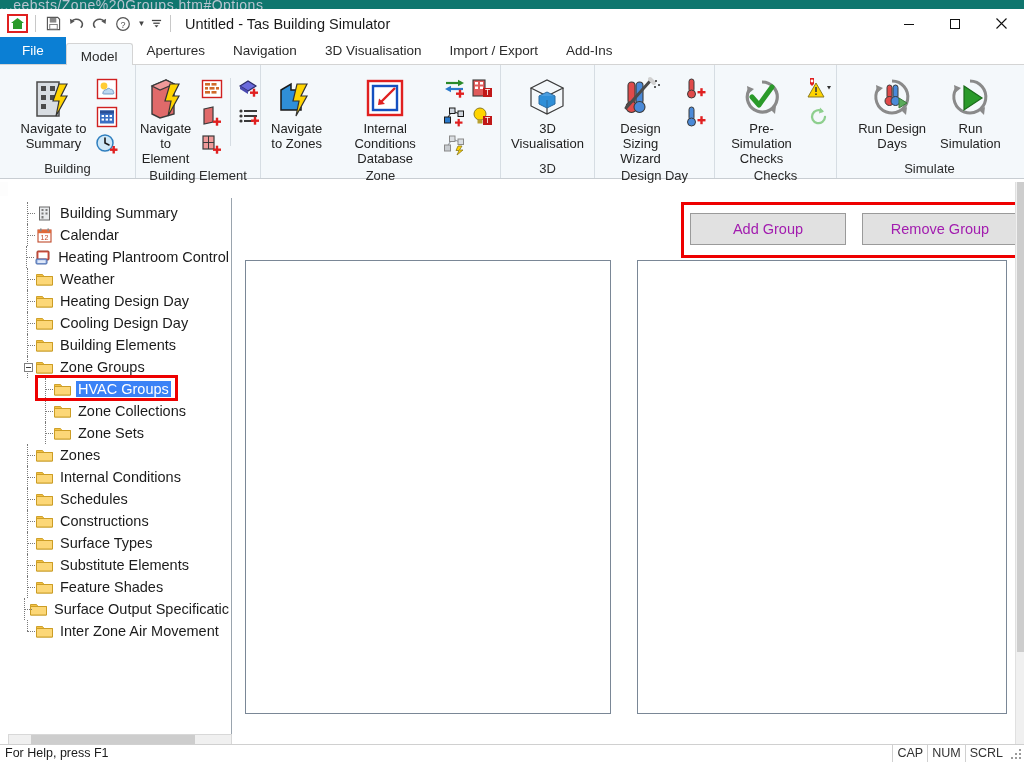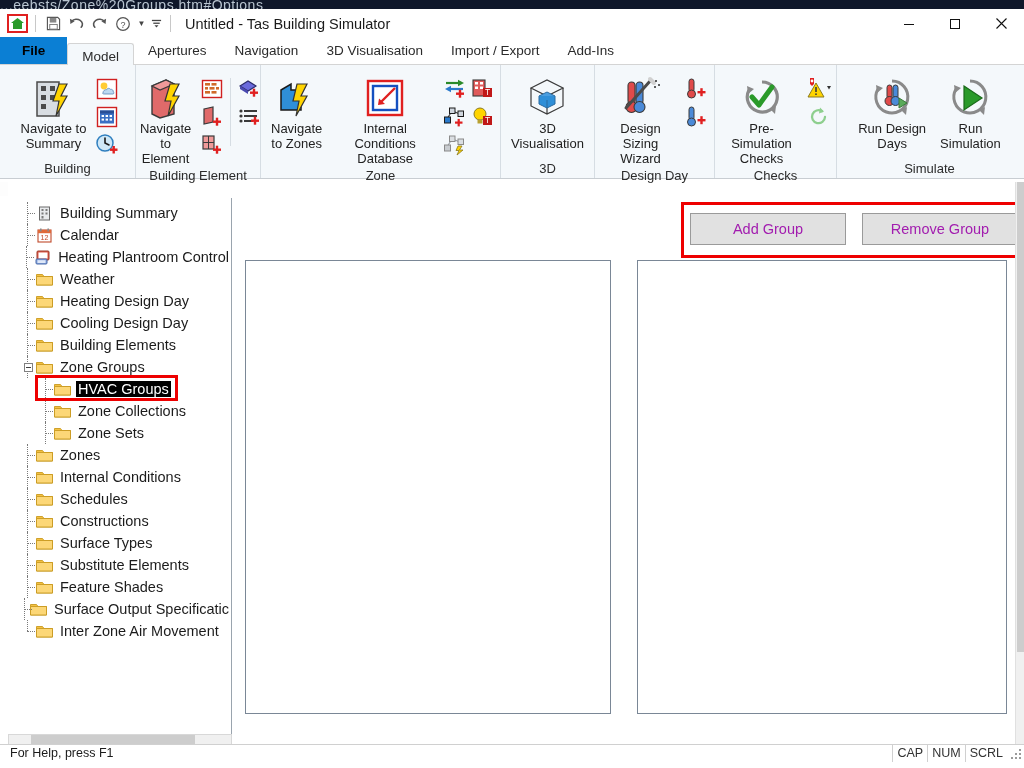--- a/index.html
+++ b/index.html
@@ -7,21 +7,21 @@
     width: 1024px; height: 768px;
     font-family: "Liberation Sans", sans-serif;
     background: #ffffff;
     overflow: hidden;
   }
   #app { position: relative; width: 1024px; height: 768px; background:#fff; }
 
   
   .bg-sliver-top {
     position:absolute; left:0; top:0; width:1024px; height:10px;
-    background:#0f172a; overflow:hidden;
+    background:#0f766e; overflow:hidden;
     font-size:14px; color:#b8c4d0; letter-spacing:.5px;
     white-space:nowrap; line-height:10px;
   }
   .bg-sliver-bottom {
     position:absolute; left:0; top:760px; width:1024px; height:8px;
     background:#ffffff; overflow:hidden;
     font-size:11px; color:#c3ccd6; white-space:nowrap; line-height:4px;
   }
   .bg-sliver-left {
     position:absolute; left:0; top:182px; width:8px; height:578px;
@@ -59,21 +59,21 @@
   
   .tabstrip {
     position:absolute; left:0; top:38px; width:1024px; height:27px;
     background:#ffffff; display:flex; align-items:flex-end;
     border-bottom:1px solid #d4d4d4;
   }
   .tab {
     height:27px; padding:0 14px; display:flex; align-items:center;
     font-size:13.5px; color:#2b2b2b; white-space:nowrap;
   }
-  .tab.file { background:#0b7fd4; color:#000000; padding:0 22px; font-size:13.5px;font-weight:bold; }
+  .tab.file { background:#0b7fd4; color:#ffffff; padding:0 22px; font-size:13.5px; }
   .tab.active {
     background:#f4f8fb; border:1px solid #d4d4d4; border-bottom:1px solid #f4f8fb;
     position:relative; top:6px; border-radius:3px 3px 0 0;
   }
 
   
   .ribbon {
     position:absolute; left:0; top:65px; width:1024px; height:114px;
     background:#f4f8fb; border-bottom:1px solid #c8cdd2;
     display:flex; align-items:stretch;
@@ -138,21 +138,21 @@
     width:9px; height:9px; border:1px solid #808080; background:#fff;
     position:relative; z-index:2;
   }
   .texp-box::after {
     content:""; position:absolute; left:1px; top:3px; width:5px; height:0;
     border-top:1px solid #404040;
   }
   .ticon { width:17px; height:15px; margin-right:5px; flex:none;
            display:flex; align-items:center; justify-content:center;}
   .tlabel { padding:0 2px; }
-  .tnode.selected .tlabel { background:#000000; color:#ffffff; }
+  .tnode.selected .tlabel { background:#3b82f6; color:#ffffff; }
   .redbox {
     position:absolute; border:3px solid #ee0000; pointer-events:none;
   }
 
   
   .hscroll {
     position:absolute; left:8px; top:538px; width:224px; height:22px;
     background:#f0f0f0; border:1px solid #d8d8d8; display:flex; align-items:center;
   }
   .hs-arrow { width:22px; height:20px; display:flex; align-items:center; justify-content:center;
@@ -174,21 +174,21 @@
   }
   #btn-redbox { position:absolute; left:681px; top:6px; width:337px; height:56px;
                 border:3px solid #ee0000; }
 
   
   .statusbar {
     position:absolute; left:0; top:744px; width:1024px; height:17px;
     background:#ffffff; border-top:1px solid #d0d0d0;
     display:flex; align-items:center; font-size:12.5px; color:#1b1b1b;
   }
-  .status-left { padding-left:10px; }
+  .status-left { padding-left:5px; }
   .status-right { margin-left:auto; display:flex; align-items:center; }
   .sbox { padding:0 4px; border-left:1px solid #d0d0d0; height:17px; line-height:17px;
           font-size:12.5px; color:#333; }
   .grip { width:14px; height:14px; margin-left:3px; position:relative; }
   .grip i { position:absolute; width:2px; height:2px; background:#9a9a9a; }
 
   
   .rsliver {
     position:absolute; left:1015px; top:182px; width:9px; height:562px;
     background:#f0f0f0; border-left:1px solid #e0e0e0;

